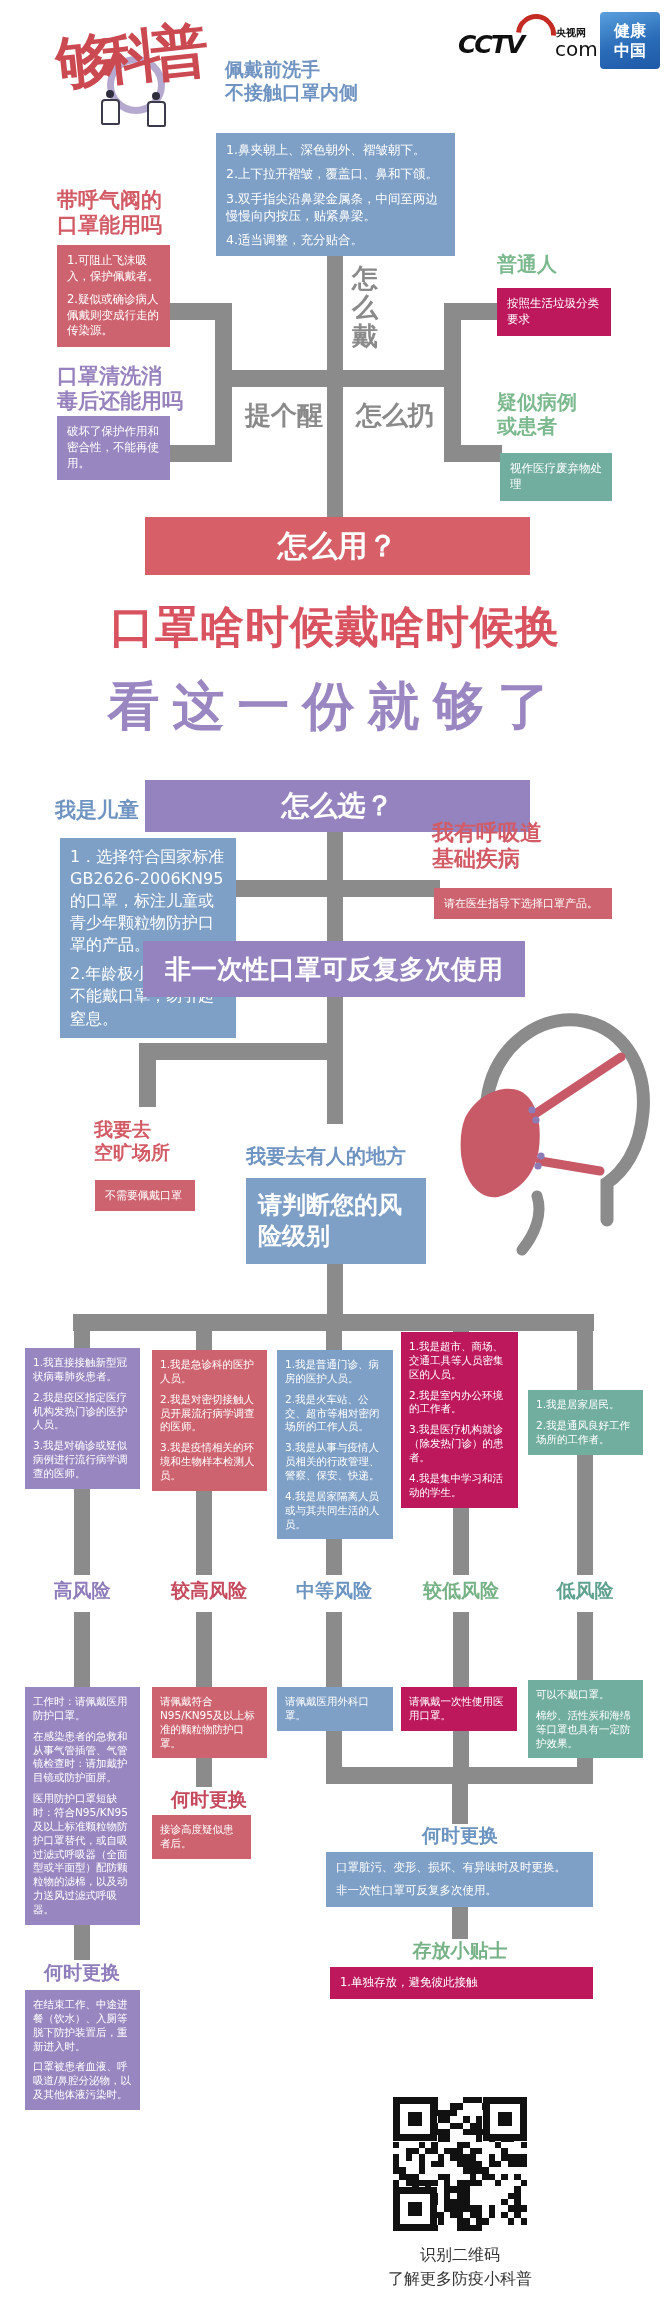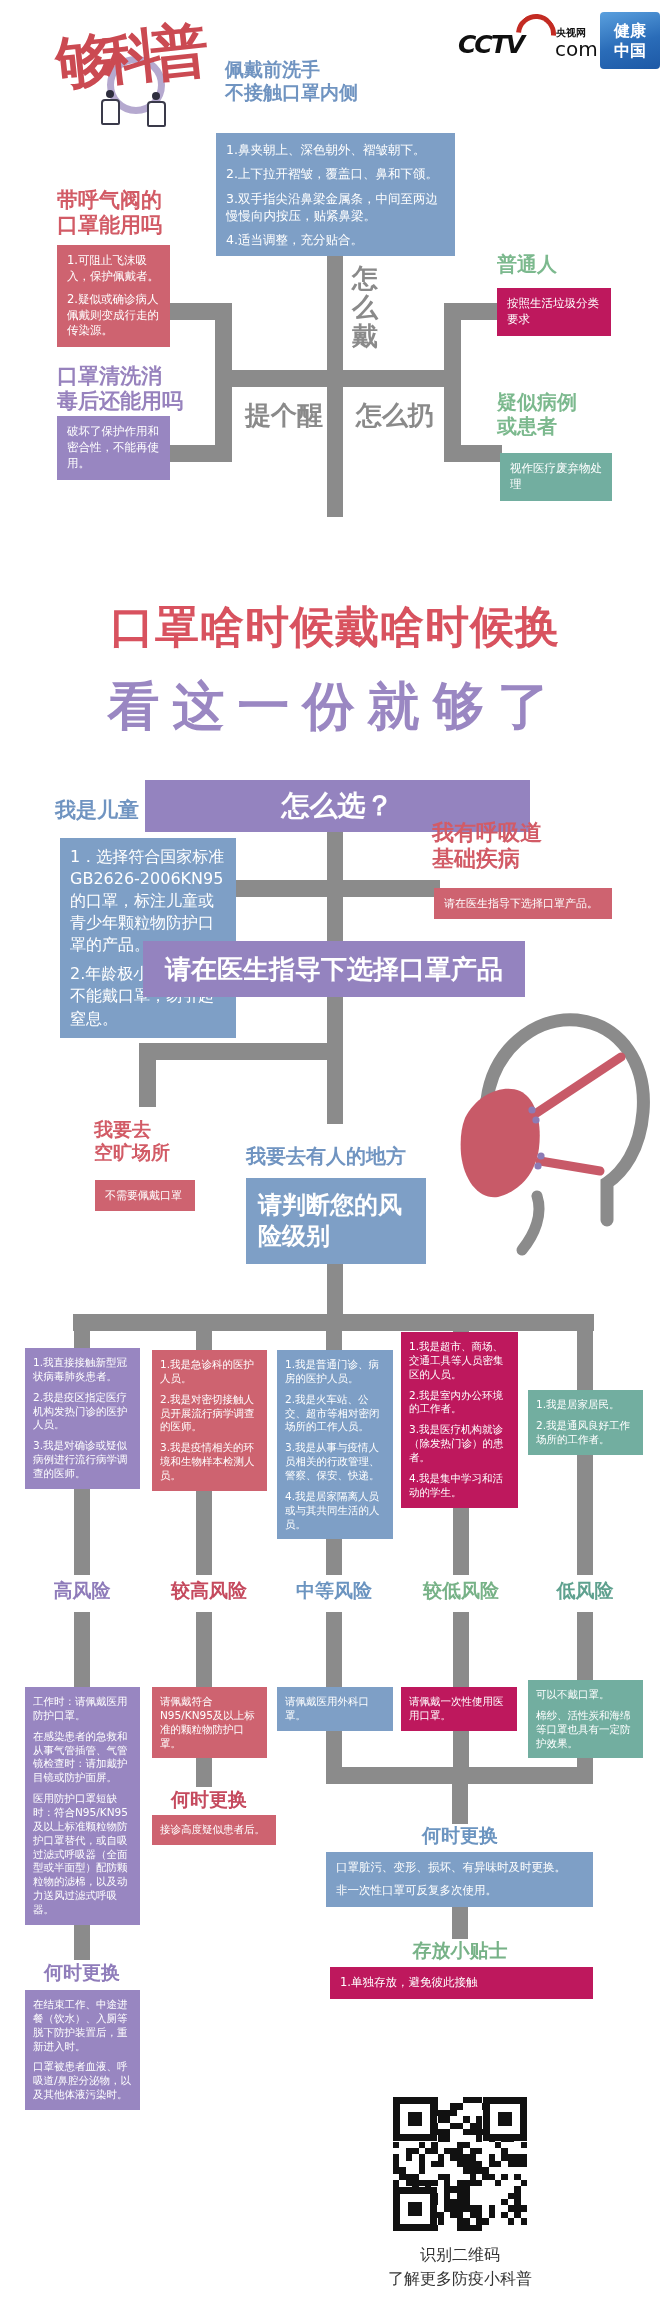--- a/index.html
+++ b/index.html
@@ -132,32 +132,33 @@
   <div class="h t-gray" style="left:245px;top:400px;font-size:26px;">提个醒</div>
   <div class="h t-gray" style="left:356px;top:400px;font-size:26px;">怎么扔</div>
 
   <div class="h t-green" style="left:497px;top:252px;font-size:20px;">普通人</div>
   <div class="box bg-green" style="left:497px;top:288px;width:114px;">按照生活垃圾分类要求</div>
 
   <div class="h t-green" style="left:497px;top:390px;font-size:20px;">疑似病例
 或患者</div>
   <div class="box bg-teal" style="left:500px;top:453px;width:112px;">视作医疗废弃物处理</div>
 
+  <div class="banner bg-red-banner" style="left:145px;top:517px;width:385px;height:58px;font-size:30px;">怎么用？</div>
   <div class="center-text" style="top:598px;font-size:44px;color:#d8525f;letter-spacing:1px;">口罩啥时候戴啥时候换</div>
   <div class="center-text" style="top:672px;font-size:52px;color:#9a87c2;letter-spacing:13px;">看这一份就够了</div>
   <div class="banner bg-purple-banner" style="left:145px;top:780px;width:385px;height:52px;font-size:28px;">怎么选？</div>
 
   <div class="h t-blue" style="left:55px;top:798px;font-size:21px;">我是儿童</div>
   <div class="box bg-blue" style="left:60px;top:838px;width:176px;font-size:16px;"><p class="li">1．选择符合国家标准GB2626-2006KN95的口罩，标注儿童或青少年颗粒物防护口罩的产品。</p><p class="li">2.年龄极小的婴幼儿不能戴口罩，易引起窒息。</p></div>
 
   <div class="h t-red" style="left:432px;top:820px;font-size:22px;">我有呼吸道
 基础疾病</div>
   <div class="box bg-red" style="left:434px;top:888px;width:178px;font-size:11px;">请在医生指导下选择口罩产品。</div>
 
-  <div class="banner bg-purple-banner" style="left:143px;top:941px;width:382px;height:56px;font-size:26px;">请在医生指导下选择口罩产品</div>
+  <div class="banner bg-purple-banner" style="left:143px;top:941px;width:382px;height:56px;font-size:26px;">非一次性口罩可反复多次使用</div>
 
   <div class="h t-red" style="left:94px;top:1118px;font-size:19px;">我要去
 空旷场所</div>
   <div class="box bg-red" style="left:95px;top:1180px;width:100px;font-size:11px;">不需要佩戴口罩</div>
 
   <div class="h t-blue" style="left:246px;top:1144px;font-size:20px;">我要去有人的地方</div>
   <div class="box bg-blue" style="left:246px;top:1178px;width:180px;font-size:24px;font-weight:bold;line-height:1.3;padding:12px;">请判断您的风险级别</div>
 
   <svg class="abs" style="left:435px;top:1000px;z-index:2;" width="225" height="310" viewBox="0 0 225 310">
     <path d="M52,100 C58,52 98,16 142,20 C186,25 212,64 208,112 C205,150 188,172 172,183 L172,220" fill="none" stroke="#8b8b8b" stroke-width="13" stroke-linecap="round"></path>
@@ -184,21 +185,21 @@
   <div class="risk-head t-green2" style="left:396px;top:1578px;width:130px;">较低风险</div>
   <div class="risk-head t-teal" style="left:525px;top:1578px;width:120px;">低风险</div>
 
   <div class="box bg-purple col-box" style="left:25px;top:1687px;width:115px;"><p class="li">工作时：请佩戴医用防护口罩。</p><p class="li">在感染患者的急救和从事气管插管、气管镜检查时：请加戴护目镜或防护面屏。</p><p class="li">医用防护口罩短缺时：符合N95/KN95及以上标准颗粒物防护口罩替代，或自吸过滤式呼吸器（全面型或半面型）配防颗粒物的滤棉，以及动力送风过滤式呼吸器。</p></div>
   <div class="box bg-red col-box" style="left:152px;top:1687px;width:115px;"><p class="li">请佩戴符合N95/KN95及以上标准的颗粒物防护口罩。</p></div>
   <div class="box bg-blue col-box" style="left:277px;top:1687px;width:116px;"><p class="li">请佩戴医用外科口罩。</p></div>
   <div class="box bg-green col-box" style="left:401px;top:1687px;width:116px;"><p class="li">请佩戴一次性使用医用口罩。</p></div>
   <div class="box bg-teal col-box" style="left:528px;top:1680px;width:115px;"><p class="li">可以不戴口罩。</p><p class="li">棉纱、活性炭和海绵等口罩也具有一定防护效果。</p></div>
 
   <div class="risk-head t-red2" style="left:144px;top:1787px;width:130px;">何时更换</div>
-  <div class="box bg-red col-box" style="left:152px;top:1815px;width:124px;"><p class="li">接诊高度疑似患者后。</p></div>
+  <div class="box bg-red col-box" style="left:152px;top:1815px;width:99px;"><p class="li">接诊高度疑似患者后。</p></div>
 
   <div class="risk-head t-purple2" style="left:22px;top:1960px;width:120px;">何时更换</div>
   <div class="box bg-purple col-box" style="left:25px;top:1990px;width:115px;"><p class="li">在结束工作、中途进餐（饮水）、入厕等脱下防护装置后，重新进入时。</p><p class="li">口罩被患者血液、呼吸道/鼻腔分泌物，以及其他体液污染时。</p></div>
 
   <div class="risk-head" style="left:400px;top:1823px;width:120px;color:#6b94c0;">何时更换</div>
   <div class="box bg-blue" style="left:326px;top:1852px;width:267px;"><p class="li">口罩脏污、变形、损坏、有异味时及时更换。</p><p class="li">非一次性口罩可反复多次使用。</p></div>
 
   <div class="risk-head t-green2" style="left:395px;top:1938px;width:130px;">存放小贴士</div>
   <div class="box bg-green" style="left:330px;top:1967px;width:263px;"><p class="li">1.单独存放，避免彼此接触</p></div>
 

